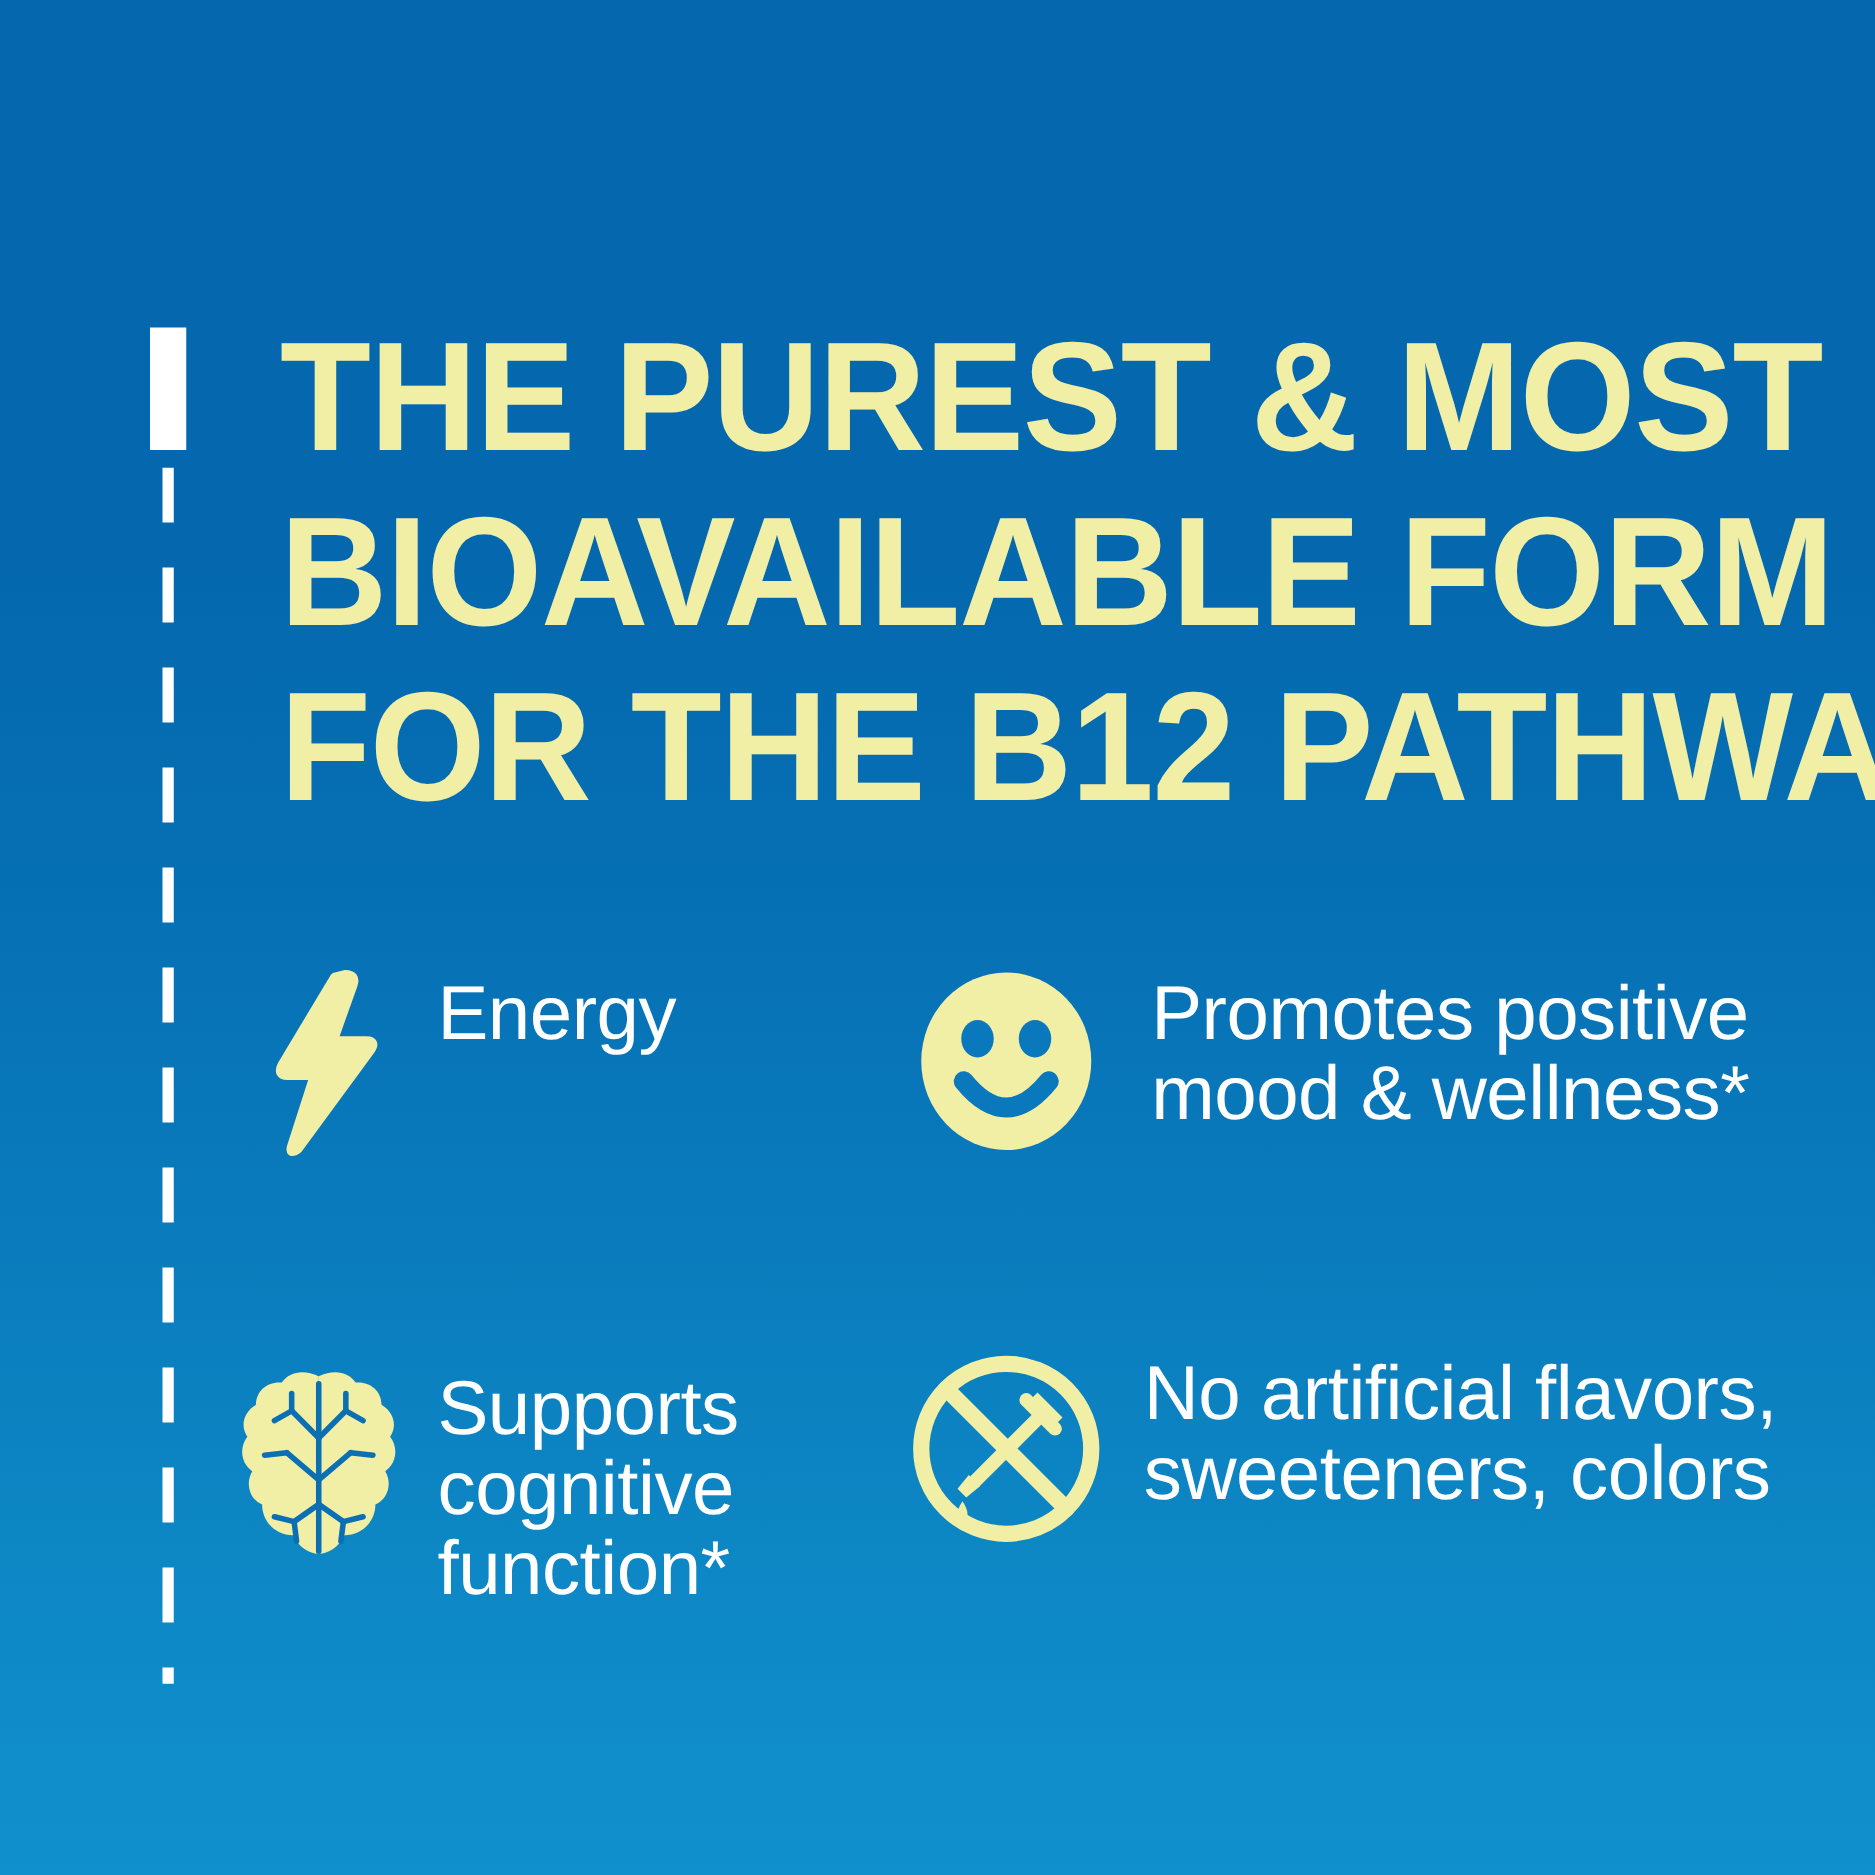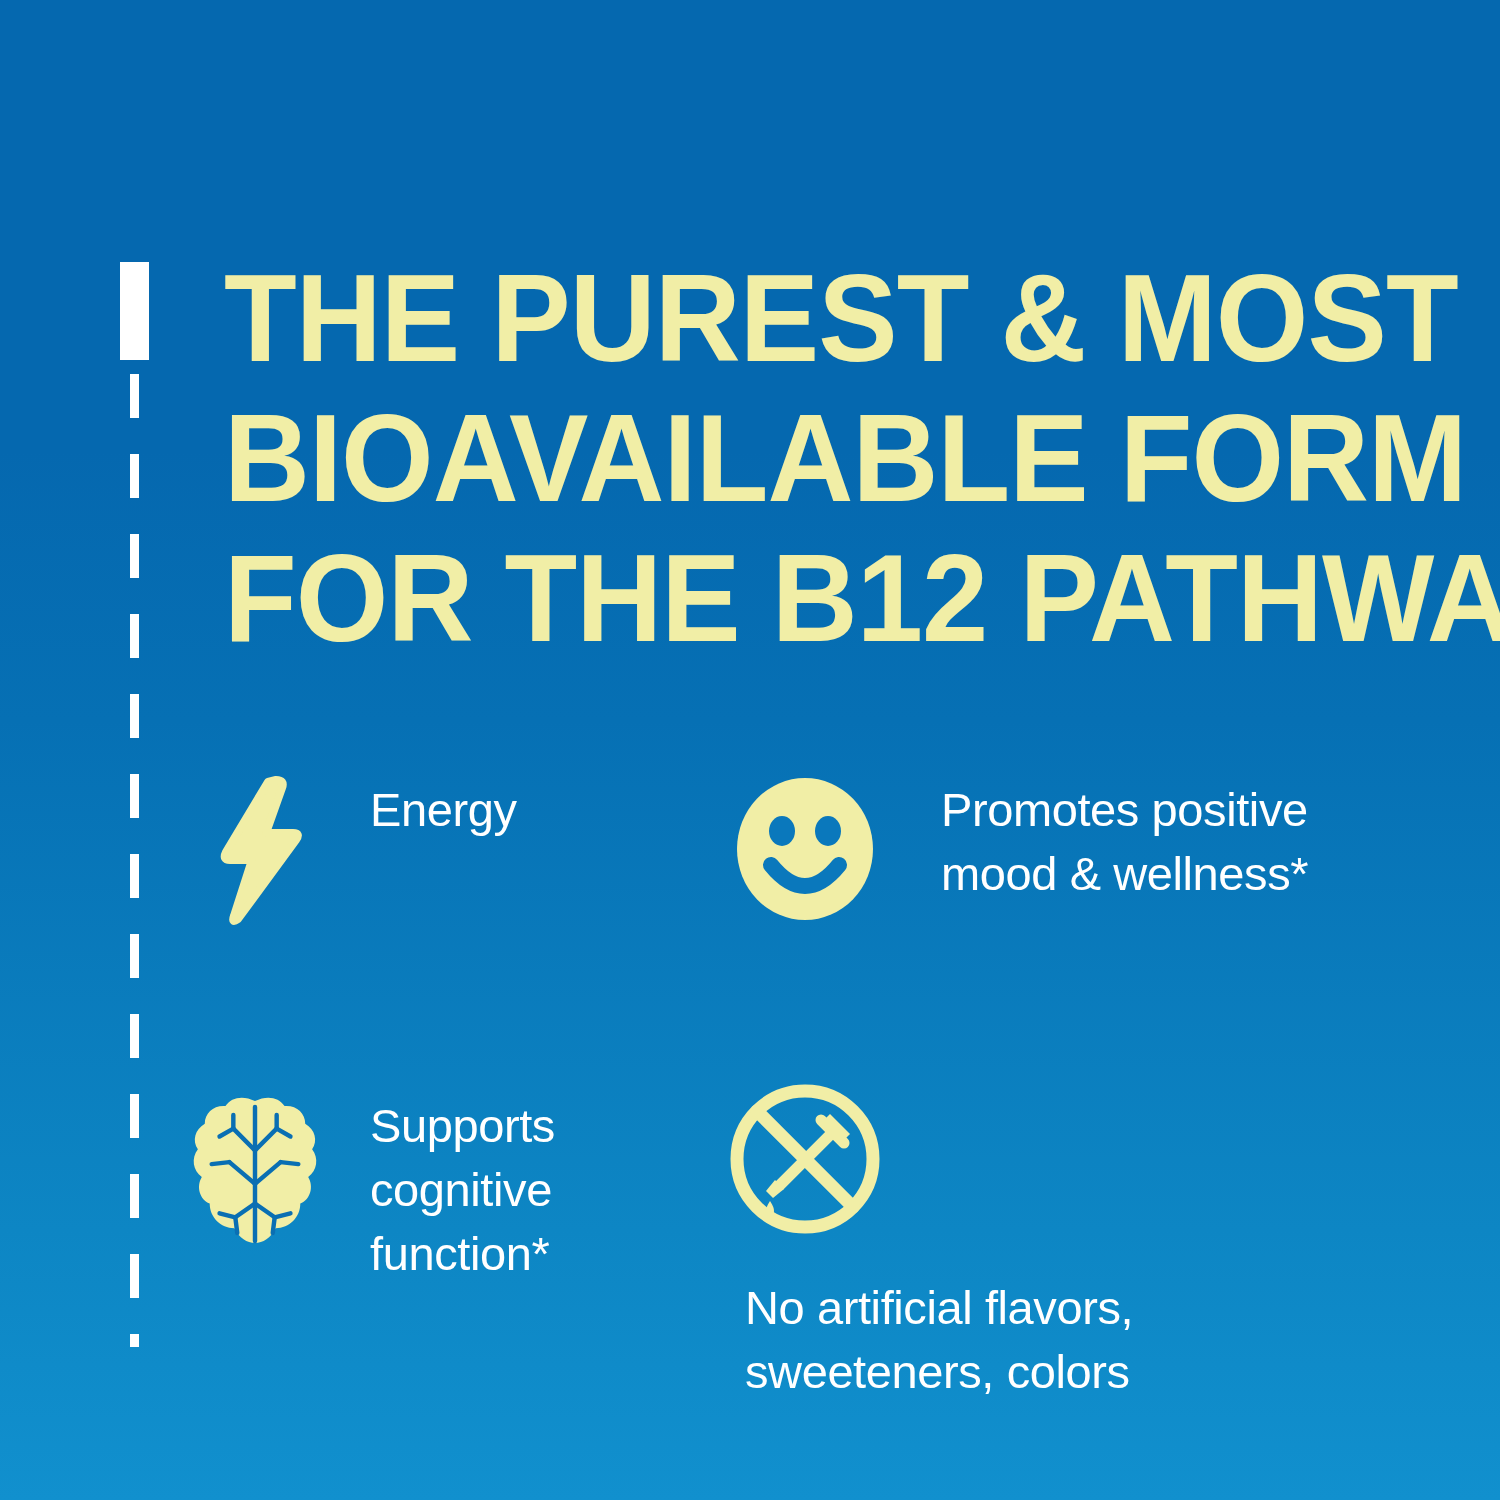--- a/index.html
+++ b/index.html
@@ -84,34 +84,33 @@
     flex: 0 0 auto;
     width: 150px;
     display: flex;
     justify-content: center;
     padding-top: 6px;
   }
   .benefit-text {
     color: #FFFFFF;
     font-family: "Liberation Sans", sans-serif;
     font-weight: 400;
-    font-size: 47px;
+    font-size: 61px;
     line-height: 64px;
     letter-spacing: -0.4px;
     padding-top: 8px;
-    margin-left: 20px;
   }
 
   #benefit-energy    .benefit-icon { width: 130px; }
   #benefit-mood      .benefit-icon { width: 160px; }
   #benefit-cognitive .benefit-icon { width: 130px; }
   #benefit-noartificial .benefit-icon { width: 160px; }
 
   #benefit-mood { margin-left: -10px; gap: 36px; }
-  #benefit-noartificial { margin-left: -10px; flex-direction: column; }
+  #benefit-noartificial { margin-left: -10px; }
   #benefit-cognitive { margin-top: 6px; }
   #benefit-noartificial { margin-top: -6px; }
 </style>
 </head>
 <body>
 
 <div id="rail">
   <div id="rail-bar"></div>
   <div id="rail-dashes"></div>
 </div>

